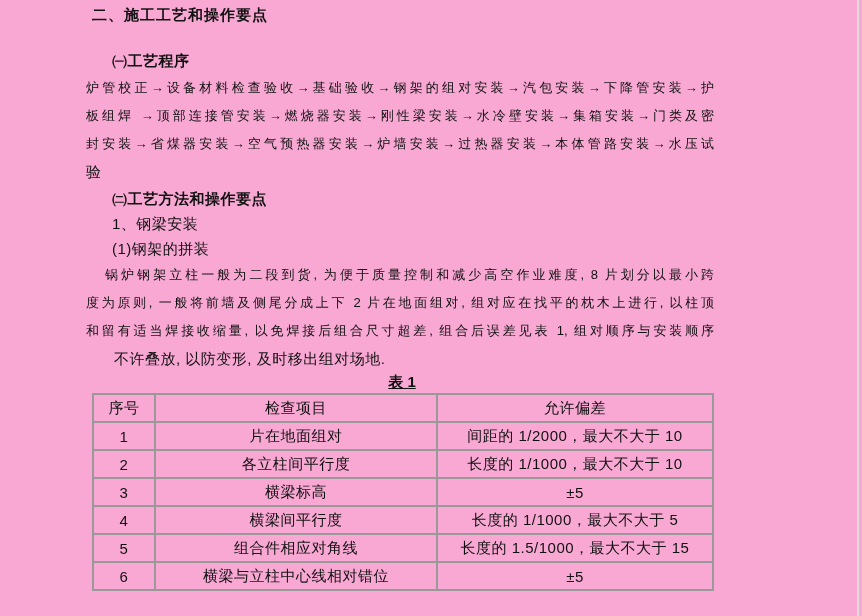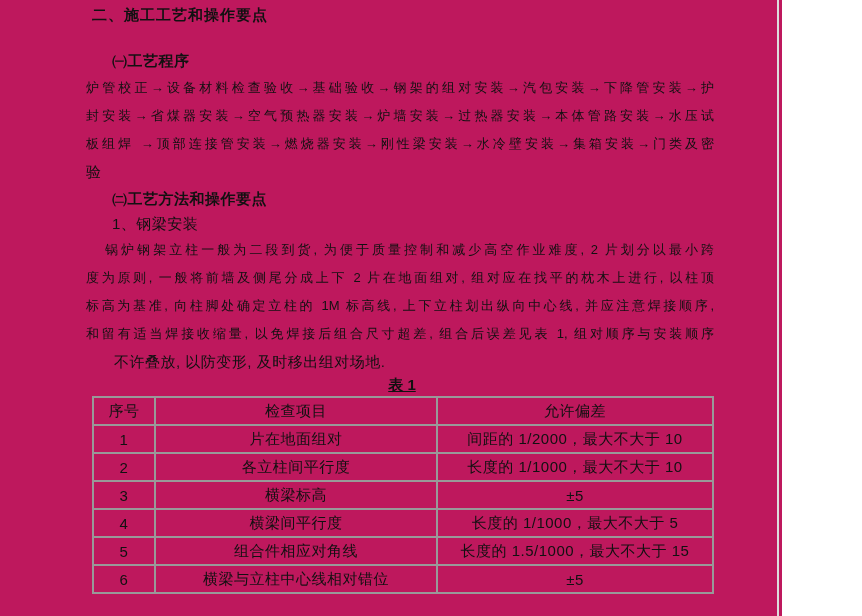--- a/index.html
+++ b/index.html
@@ -3,21 +3,21 @@
 <meta charset="utf-8">
 <style>
   html,body{margin:0;padding:0;}
   body{
     width:862px;height:616px;
     background:#ffffff;
     font-family:"Liberation Sans","DejaVu Sans",sans-serif;
     color:#111;
     overflow:hidden;
   }
-  .page{position:relative;width:782px;height:616px;background:#be185d;}
+  .page{position:relative;width:862px;height:616px;background:#f9a8d4;}
   .page-edge-right{position:absolute;top:0;bottom:0;right:3px;width:2px;background:#dcdcdc;}
   .content{position:absolute;left:86px;top:0;width:628px;}
   .doc-title{margin:4px 0 0 6px;font-size:15px;font-weight:bold;line-height:22px;letter-spacing:1px;}
   .sec-heading{margin:24px 0 0 26px;font-size:15px;font-weight:bold;line-height:22px;letter-spacing:0.5px;}
   .flow{margin-top:2px;}
   .line{font-size:15px;line-height:28px;letter-spacing:0.5px;white-space:nowrap;}
   .jline{white-space:normal;text-align:justify;text-align-last:justify;font-size:13px;line-height:28px;}
   .sub-heading{margin:0 0 0 26px;font-size:15px;line-height:25px;letter-spacing:0.5px;}
   .para .first{padding-left:19px;}
   .indented{padding-left:28px;}
@@ -48,34 +48,34 @@
   <div class="page-edge-right"></div>
 
   <div class="content">
 
     <div class="doc-title">二、施工工艺和操作要点</div>
 
     <div class="sec-heading">㈠工艺程序</div>
 
     <div class="flow">
       <div class="jline">炉管校正→设备材料检查验收→基础验收→钢架的组对安装→汽包安装→下降管安装→护</div>
+      <div class="jline">板组焊 →顶部连接管安装→燃烧器安装→刚性梁安装→水冷壁安装→集箱安装→门类及密</div>
       <div class="jline">封安装→省煤器安装→空气预热器安装→炉墙安装→过热器安装→本体管路安装→水压试</div>
-      <div class="jline">板组焊 →顶部连接管安装→燃烧器安装→刚性梁安装→水冷壁安装→集箱安装→门类及密</div>
       <div class="line">验</div>
     </div>
 
     <div class="sec-heading" style="margin-top:0;line-height:25px;">㈡工艺方法和操作要点</div>
 
     <div class="sub-heading">1、钢梁安装</div>
 
+    <div class="sub-heading">(1)钢架的拼装</div>
 
     <div class="para">
-      <div class="jline first">锅炉钢架立柱一般为二段到货, 为便于质量控制和减少高空作业难度, 2 片划分以最小跨</div>
+      <div class="jline first">锅炉钢架立柱一般为二段到货, 为便于质量控制和减少高空作业难度, 8 片划分以最小跨</div>
       <div class="jline">度为原则, 一般将前墙及侧尾分成上下 2 片在地面组对, 组对应在找平的枕木上进行, 以柱顶</div>
-      <div class="jline">标高为基准, 向柱脚处确定立柱的 1M 标高线, 上下立柱划出纵向中心线, 并应注意焊接顺序,</div>
       <div class="jline">和留有适当焊接收缩量, 以免焊接后组合尺寸超差, 组合后误差见表 1, 组对顺序与安装顺序</div>
     </div>
 
     <div class="line indented">不许叠放, 以防变形, 及时移出组对场地.</div>
 
     <div class="tbl-caption">表 1</div>
 
     <table class="chk">
       <colgroup>
         <col style="width:62px;">

